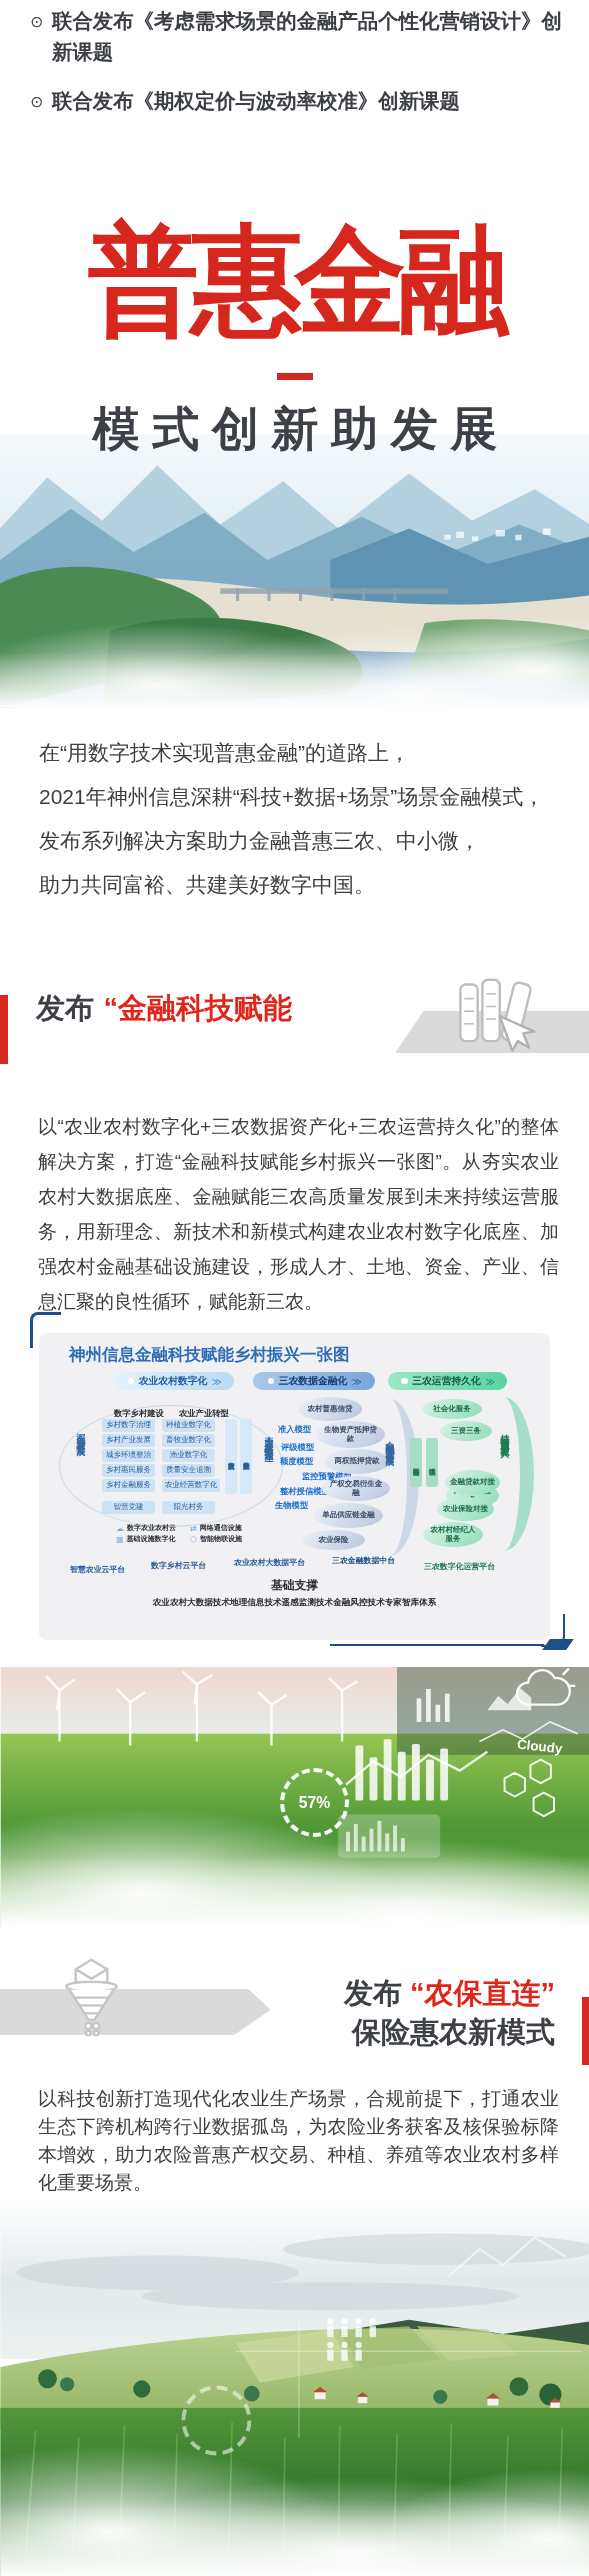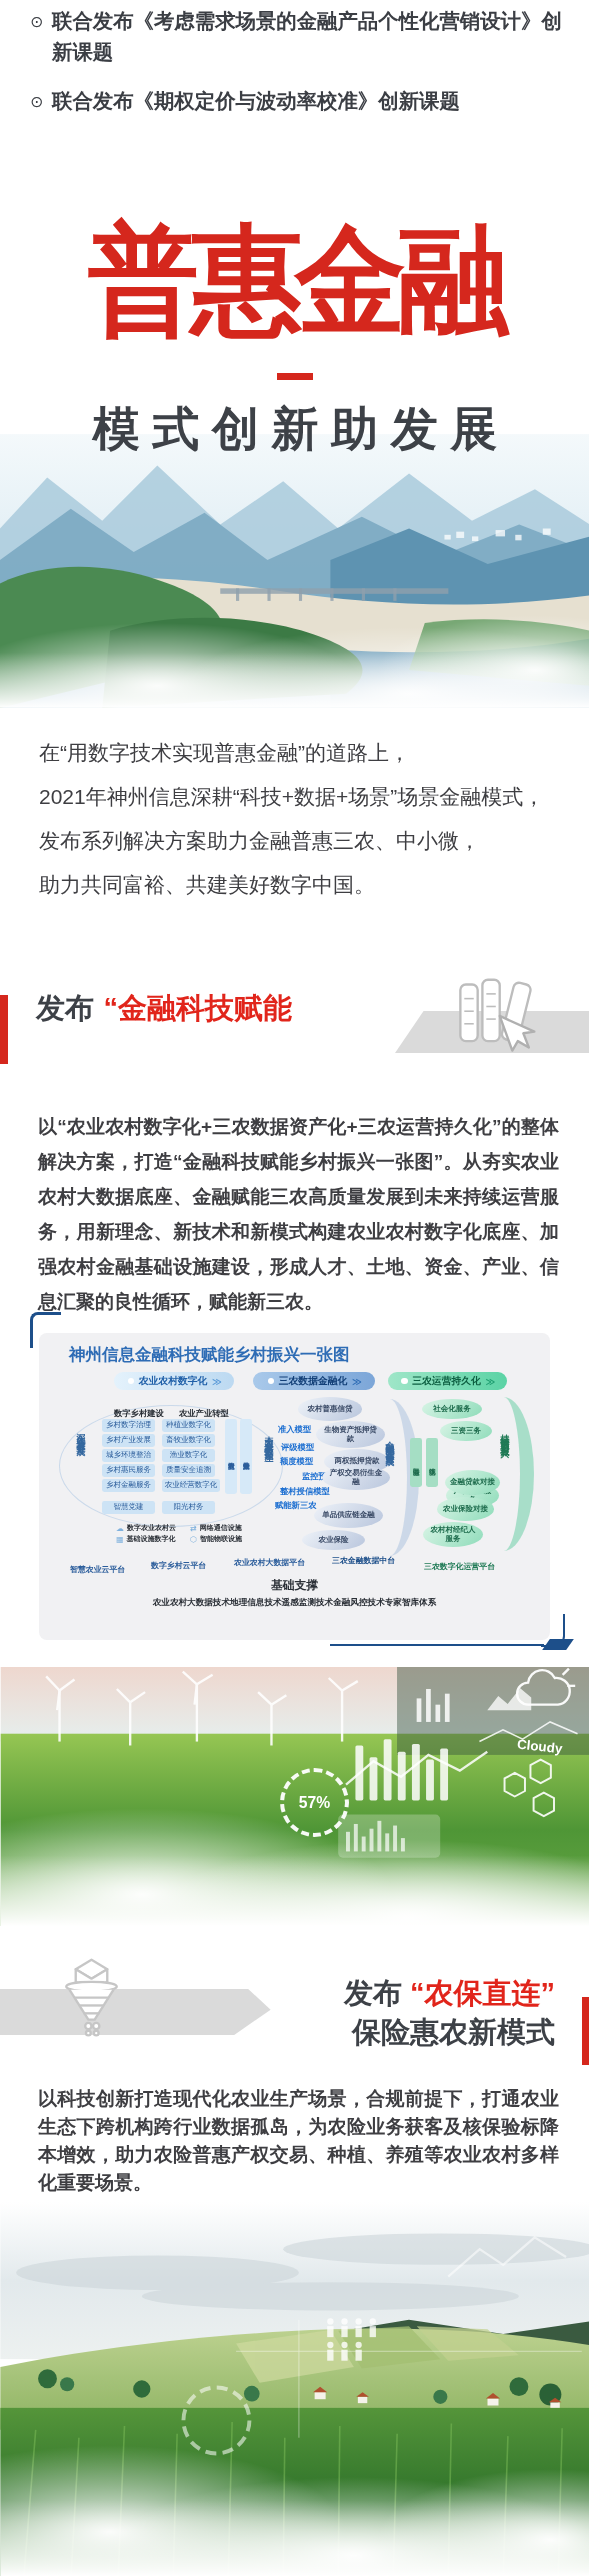--- a/index.html
+++ b/index.html
@@ -22,21 +22,21 @@
   .intro{position:absolute;top:731px;left:39px;width:521px;font-size:21px;font-weight:500;
     color:#3e3e42;line-height:44px;}
   
   .s1-bar{position:absolute;top:995px;left:0;width:7.9px;height:69px;background:#d5271d;}
   .s1-banner{position:absolute;top:1011px;left:395px;width:204px;height:42px;background:#dadada;
     clip-path:polygon(14% 0,100% 0,100% 100%,0 100%);}
   .s1-icon{position:absolute;top:975px;left:454px;width:93px;height:85px;}
   .s1-title{position:absolute;top:989px;left:36px;font-size:29px;font-weight:800;line-height:39px;color:#e1251b;}
   .s1-title .dark{color:#3d4147;margin-right:9.4px;}
   .body-para{position:absolute;left:38px;width:521px;font-size:19px;line-height:35px;color:#3e3e42;
-    text-align:justify;font-weight:700;}
+    text-align:justify;font-weight:400;}
   #para1{top:1109px;}
   #para2{top:2085px;line-height:28px;}
   
   .diagram-card{position:absolute;top:1333px;left:39px;width:511px;height:307px;background:#f1f1f3;
     border-radius:7.9px;}
   .corner-tl{position:absolute;top:1312px;left:30px;width:28px;height:33px;border-left:3.9px solid #1d4f8a;
     border-top:3.9px solid #1d4f8a;border-top-left-radius:7.9px;}
   .corner-br{position:absolute;top:1614px;left:541px;width:22px;height:31px;border-right:2.4px solid #1d4f8a;
     border-bottom:2.4px solid #1d4f8a;border-bottom-right-radius:11px;}
   .br-line{position:absolute;top:1644px;left:330px;width:214px;height:2.4px;background:#1d4f8a;}
@@ -265,26 +265,26 @@
     <div class="infra-item" style="left:151px;top:201px;">
       <span class="infra-icon">⬡</span>
       <span>智能物联设施</span>
     </div>
 
     <div class="model" style="left:239px;top:91px;">准入模型</div>
     <div class="model" style="left:242px;top:109px;">评级模型</div>
     <div class="model" style="left:241px;top:123px;">额度模型</div>
     <div class="model" style="left:244px;top:138px;margin-left:19px;">监控预警模型</div>
     <div class="model" style="left:241px;top:153px;">整村授信模型</div>
-    <div class="model" style="left:236px;top:167px;">赋能新三农</div>
+    <div class="model" style="left:236px;top:167px;">生物模型</div>
 
     <div class="oval" style="left:259px;top:64px;width:64px;height:23.6px;">农村普惠信贷</div>
     <div class="oval" style="left:277px;top:88px;width:69px;height:27px;">生物资产抵押贷款</div>
     <div class="oval" style="left:285px;top:116px;width:66px;height:25px;">两权抵押贷款</div>
-    <div class="oval" style="left:283px;top:132px;width:68px;height:25px;">产权交易衍生金融</div>
+    <div class="oval" style="left:283px;top:143px;width:68px;height:25px;">产权交易衍生金融</div>
     <div class="oval" style="left:275px;top:170px;width:69px;height:25px;">单品供应链金融</div>
     <div class="oval" style="left:263px;top:197px;width:63px;height:20.4px;">农业保险</div>
 
     <div class="vlabel" style="left:344px;top:101px;">金融赋能三农高质量发展</div>
 
     <div class="gbar" style="left:371px;">专业运营团队</div>
     <div class="gbar" style="left:387px;">线上线下运营</div>
 
     <div class="oval goval" style="left:383px;top:66px;width:60px;height:20.4px;">社会化服务</div>
     <div class="oval goval" style="left:401px;top:88px;width:52px;height:20.4px;">三资三务</div>

